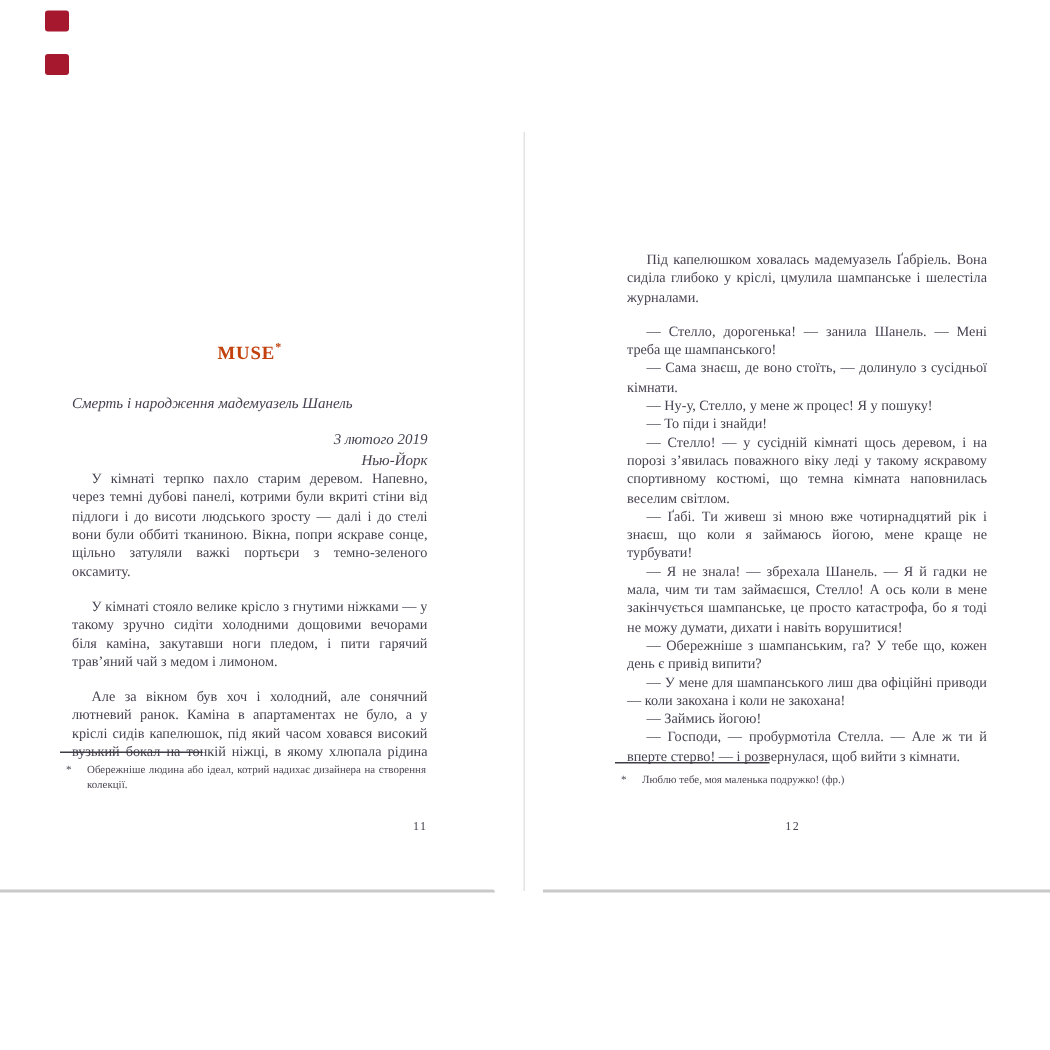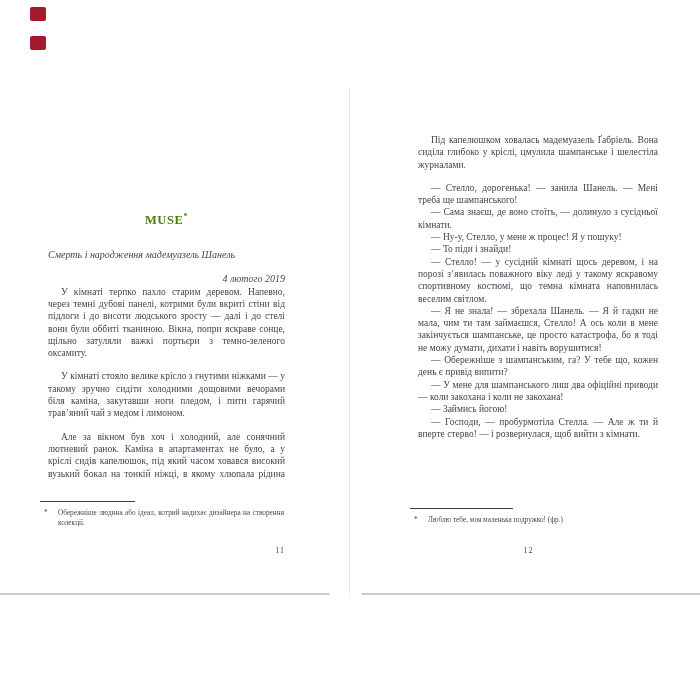--- a/index.html
+++ b/index.html
@@ -10,25 +10,25 @@
   .marker{position:absolute;left:30px;width:16px;height:14px;background:#a5182e;border-radius:2px;}
   #marker-top{top:7px;}
   #marker-bottom{top:36px;}
   .spine-line{position:absolute;left:349px;top:88px;width:1px;height:506px;background:#e3e3e3;}
   .page-edge{position:absolute;top:593px;height:2px;background:#c9c9c9;}
   #edge-left{left:0;width:330px;border-top-right-radius:2px;}
   #edge-right{left:362px;width:338px;}
 
   .col{position:absolute;}
   #left-col{left:48px;top:212px;width:237px;}
-  #right-col{left:418px;top:134px;width:240px;}
+  #right-col{left:418px;top:168px;width:240px;}
 
   .chapter-title{
     text-align:center;font-weight:bold;font-size:12.5px;letter-spacing:0.6px;
-    color:#4d7c0f;margin:0;
+    color:#c2410c;margin:15px;
   }
   .chapter-title sup{font-size:8px;}
   .subtitle{margin-top:21px;text-align:left;font-style:italic;font-size:10px;}
   .dateblock{margin-top:12px;text-align:right;font-style:italic;font-size:10px;line-height:13.5px;}
 
   .page-body{font-size:9.5px;line-height:12.3px;text-align:justify;hyphens:none;}
   #left-body{max-height:194px;overflow:hidden;}
   #right-body{max-height:356px;overflow:hidden;}
   .page-body p{margin:0;text-indent:13px;}
   .page-body p.gap{margin-top:11px;}
@@ -54,21 +54,22 @@
 <div class="marker" id="marker-bottom"></div>
 
 <div class="spine-line"></div>
 <div class="page-edge" id="edge-left"></div>
 <div class="page-edge" id="edge-right"></div>
 
 <div class="col" id="left-col">
   <h1 class="chapter-title"><span>MUSE</span><sup>*</sup></h1>
   <div class="subtitle">Смерть і народження мадемуазель Шанель</div>
   <div class="dateblock">
-    <div>4 лютого 2019</div>
+    <div>3 лютого 2019</div>
+    <div>Нью-Йорк</div>
   </div>
   <div class="page-body" id="left-body">
       <p>У кімнаті терпко пахло старим деревом. Напевно, через темні дубові панелі, котрими були вкриті стіни від підлоги і до висоти людського зросту — далі і до стелі вони були оббиті тканиною. Вікна, попри яскраве сонце, щільно затуляли важкі портьєри з темно-зеленого оксамиту.</p>
       <p class="gap">У кімнаті стояло велике крісло з гнутими ніжками — у такому зручно сидіти холодними дощовими вечорами біля каміна, закутавши ноги пледом, і пити гарячий трав’яний чай з медом і лимоном.</p>
       <p class="gap">Але за вікном був хоч і холодний, але сонячний лютневий ранок. Каміна в апартаментах не було, а у кріслі сидів капелюшок, під який часом ховався високий вузький бокал на тонкій ніжці, в якому хлюпала рідина приємного солом’яного кольору.</p>
     </div>
 </div>
 
 <div class="footnote" id="left-footnote">
   <div class="fn-rule"></div>
@@ -81,20 +82,21 @@
 
 <div class="col" id="right-col">
   <div class="page-body" id="right-body">
     <div>
         <p>Під капелюшком ховалась мадемуазель Ґабріель. Вона сиділа глибоко у кріслі, цмулила шампанське і шелестіла журналами.</p>
         <p class="gap">— Стелло, дорогенька! — занила Шанель. — Мені треба ще шампанського!</p>
         <p>— Сама знаєш, де воно стоїть, — долинуло з сусідньої кімнати.</p>
         <p>— Ну-у, Стелло, у мене ж процес! Я у пошуку!</p>
         <p>— То піди і знайди!</p>
         <p>— Стелло! — у сусідній кімнаті щось деревом, і на порозі з’явилась поважного віку леді у такому яскравому спортивному костюмі, що темна кімната наповнилась веселим світлом.</p>
+        <p>— Ґабі. Ти живеш зі мною вже чотирнадцятий рік і знаєш, що коли я займаюсь йогою, мене краще не турбувати!</p>
         <p>— Я не знала! — збрехала Шанель. — Я й гадки не мала, чим ти там займаєшся, Стелло! А ось коли в мене закінчується шампанське, це просто катастрофа, бо я тоді не можу думати, дихати і навіть ворушитися!</p>
         <p>— Обережніше з шампанським, га? У тебе що, кожен день є привід випити?</p>
         <p>— У мене для шампанського лиш два офіційні приводи — коли закохана і коли не закохана!</p>
         <p>— Займись йогою!</p>
         <p>— Господи, — пробурмотіла Стелла. — Але ж ти й вперте стерво! — і розвернулася, щоб вийти з кімнати.</p>
       </div>
 
   </div>
 </div>
 

